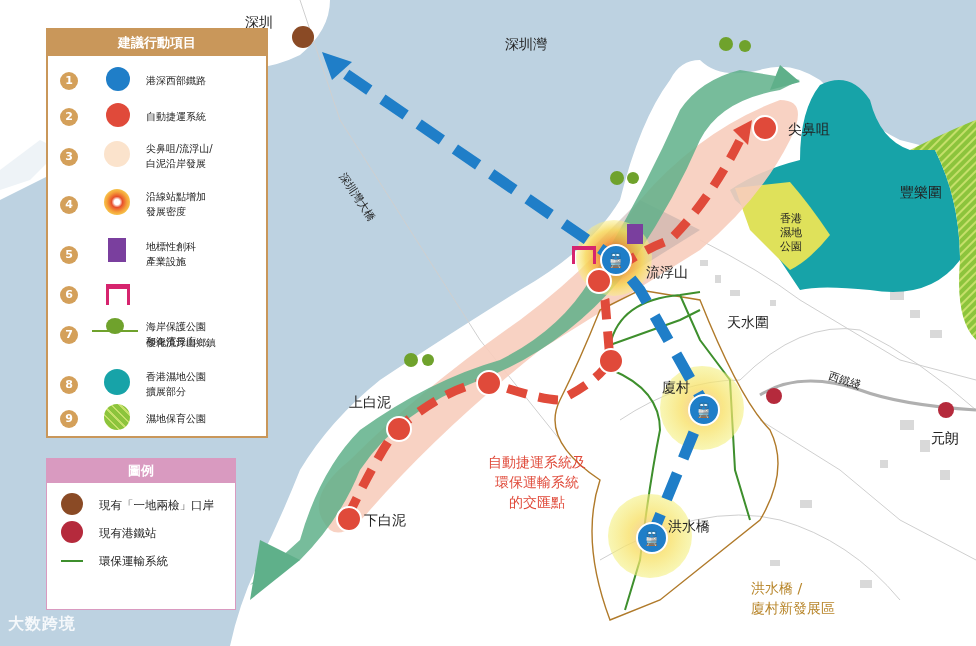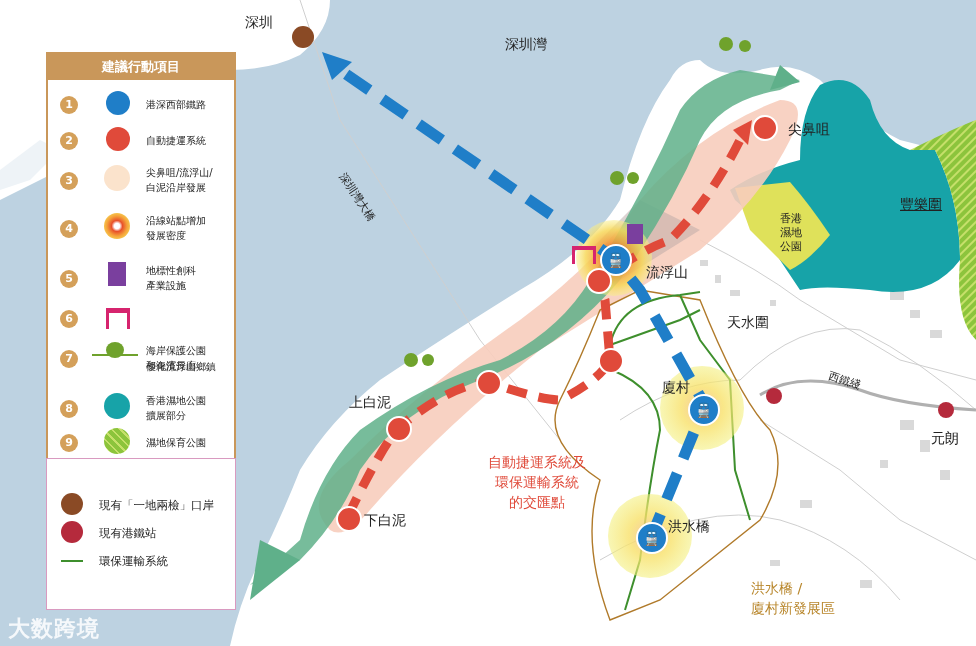--- a/index.html
+++ b/index.html
@@ -2,33 +2,33 @@
 <html><head>
 <meta charset="utf-8">
 <style>
   html,body{margin:0;padding:0;}
   body{width:976px;height:646px;overflow:hidden;position:relative;background:#bdd2e1;font-family:"DejaVu Sans","Liberation Sans",sans-serif;}
   #map{position:absolute;left:0;top:0;width:976px;height:646px;}
   .lbl{position:absolute;font-size:14px;color:#222;white-space:nowrap;}
   .lbl.red{color:#e04a3a;font-size:14px;line-height:20px;white-space:pre;text-align:center;}
   .lbl.gold{color:#b8862b;font-size:14px;line-height:20px;white-space:pre;}
   .panel{position:absolute;background:#fff;box-sizing:border-box;}
-  #panel-actions{left:46px;top:52px;width:190px;height:410px;border:2px solid #c9975a;}
+  #panel-actions{left:46px;top:28px;width:222px;height:410px;border:2px solid #c9975a;}
   #panel-legend{left:46px;top:458px;width:190px;height:152px;border:1.5px solid #d99ac0;}
   .ph{height:26px;line-height:26px;text-align:center;color:#fff;font-size:13px;font-weight:bold;}
   #panel-actions .ph{background:#c9975a;}
   #panel-legend .ph{background:#d99ac0;height:24px;line-height:24px;}
   .arow{position:absolute;left:0;width:100%;height:34px;}
   .num{position:absolute;left:12px;width:18px;height:18px;border-radius:50%;background:#d4a05a;color:#fff;font-size:11px;font-weight:bold;text-align:center;line-height:18px;}
   .sym{position:absolute;left:44px;width:60px;height:30px;}
   .atxt{position:absolute;left:98px;font-size:10px;color:#222;line-height:15px;white-space:pre;}
   .lrow{position:absolute;left:0;width:100%;height:26px;}
   .lsym{position:absolute;left:14px;width:24px;height:24px;}
   .ltxt{position:absolute;left:52px;font-size:11.5px;color:#222;line-height:24px;}
-  #watermark{position:absolute;left:8px;top:614px;font-size:22px;color:rgba(255,255,255,0.85);font-weight:bold;letter-spacing:1px;}
+  #watermark{position:absolute;left:8px;top:614px;font-size:16px;color:rgba(255,255,255,0.85);font-weight:bold;letter-spacing:1px;}
 </style>
 </head>
 <body>
 
 <svg id="map" viewBox="0 0 976 646" xmlns="http://www.w3.org/2000/svg">
   <defs>
     <pattern id="hatch" width="6" height="6" patternUnits="userSpaceOnUse" patternTransform="rotate(45)">
       <rect width="6" height="6" fill="#8cc43c"></rect>
       <rect width="2" height="6" fill="#c6e06a"></rect>
     </pattern>
@@ -137,21 +137,21 @@
 <div style="position:absolute;left:572px;top:246px;width:18px;height:14px;border-top:4px solid #d6246e;border-left:3px solid #d6246e;border-right:3px solid #d6246e;"></div>
 
 <div style="position:absolute;left:766px;top:388px;width:16px;height:16px;border-radius:50%;background:#b52a3c;"></div>
 <div style="position:absolute;left:938px;top:402px;width:16px;height:16px;border-radius:50%;background:#b52a3c;"></div>
 
 <div class="lbl" style="left:245px;top:14px;">深圳</div>
 <div class="lbl" style="left:505px;top:36px;">深圳灣</div>
 <div class="lbl" style="left:348px;top:170px;transform:rotate(56deg);transform-origin:left top;font-size:11px;">深圳灣大橋</div>
 <div class="lbl" style="left:788px;top:121px;">尖鼻咀</div>
 <div class="lbl" style="left:646px;top:264px;">流浮山</div>
-<div class="lbl" style="left:900px;top:196px;text-decoration:underline;">豐樂圍</div>
+<div class="lbl" style="left:900px;top:184px;">豐樂圍</div>
 <div class="lbl" style="left:780px;top:212px;white-space:pre;line-height:14px;font-size:11px;">香港
 濕地
 公園</div>
 <div class="lbl" style="left:727px;top:314px;">天水圍</div>
 <div class="lbl" style="left:662px;top:379px;font-family:Liberation Mono, monospace;">廈村</div>
 <div class="lbl" style="left:828px;top:373px;transform:rotate(18deg);font-size:11px;">西鐵綫</div>
 <div class="lbl" style="left:931px;top:430px;">元朗</div>
 <div class="lbl" style="left:349px;top:394px;">上白泥</div>
 <div class="lbl" style="left:364px;top:512px;">下白泥</div>
 <div class="lbl" style="left:668px;top:518px;">洪水橋</div>
@@ -228,20 +228,21 @@
   <div class="arow" style="top:372px;">
     <div class="num" style="top:8px;">9</div>
     <div class="sym">
         <div style="position:absolute;left:12px;top:2px;width:26px;height:26px;border-radius:50%;background:repeating-linear-gradient(45deg,#8cc43c 0 4px,#c6e06a 4px 6px);"></div>
       </div>
     <div class="atxt" style="top:9px;">濕地保育公園</div>
   </div>
 </div>
 
 <div class="panel" id="panel-legend">
+  <div class="ph">圖例</div>
   <div class="lrow" style="top:62px;">
     <div class="lsym">
         <div style="width:22px;height:22px;border-radius:50%;background:#b52a3c;"></div>
       </div>
     <div class="ltxt">現有港鐵站</div>
   </div>
   <div class="lrow" style="top:34px;">
     <div class="lsym">
         <div style="width:22px;height:22px;border-radius:50%;background:#8a4a25;"></div>
       </div>

